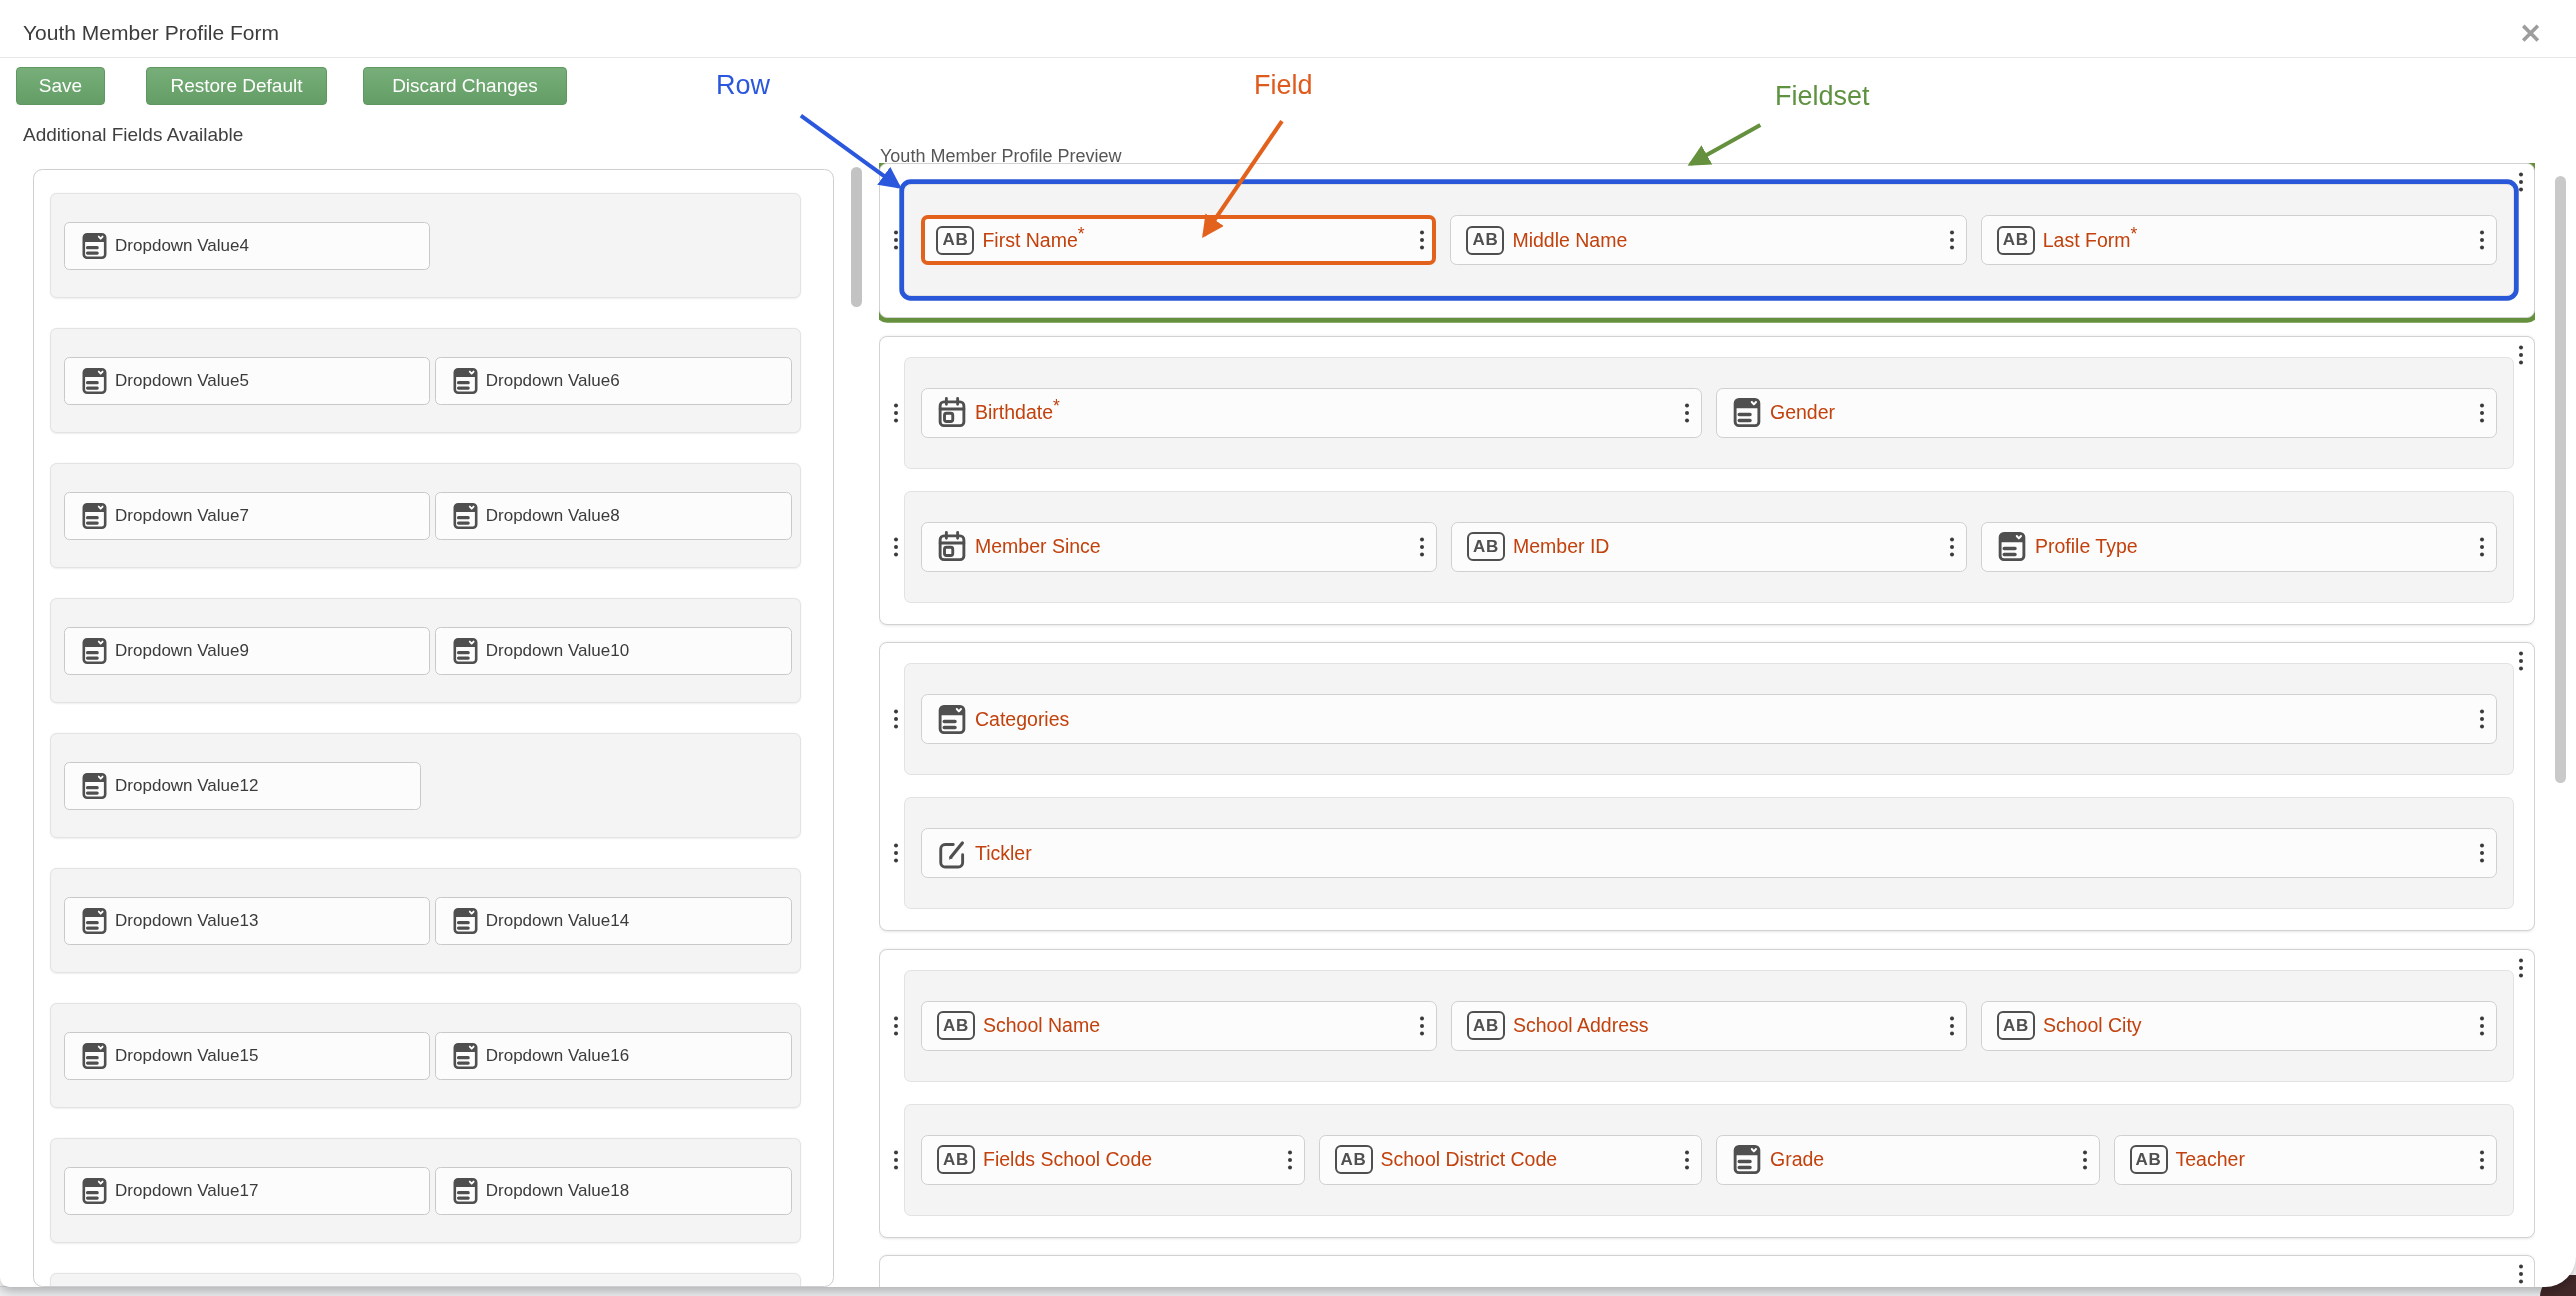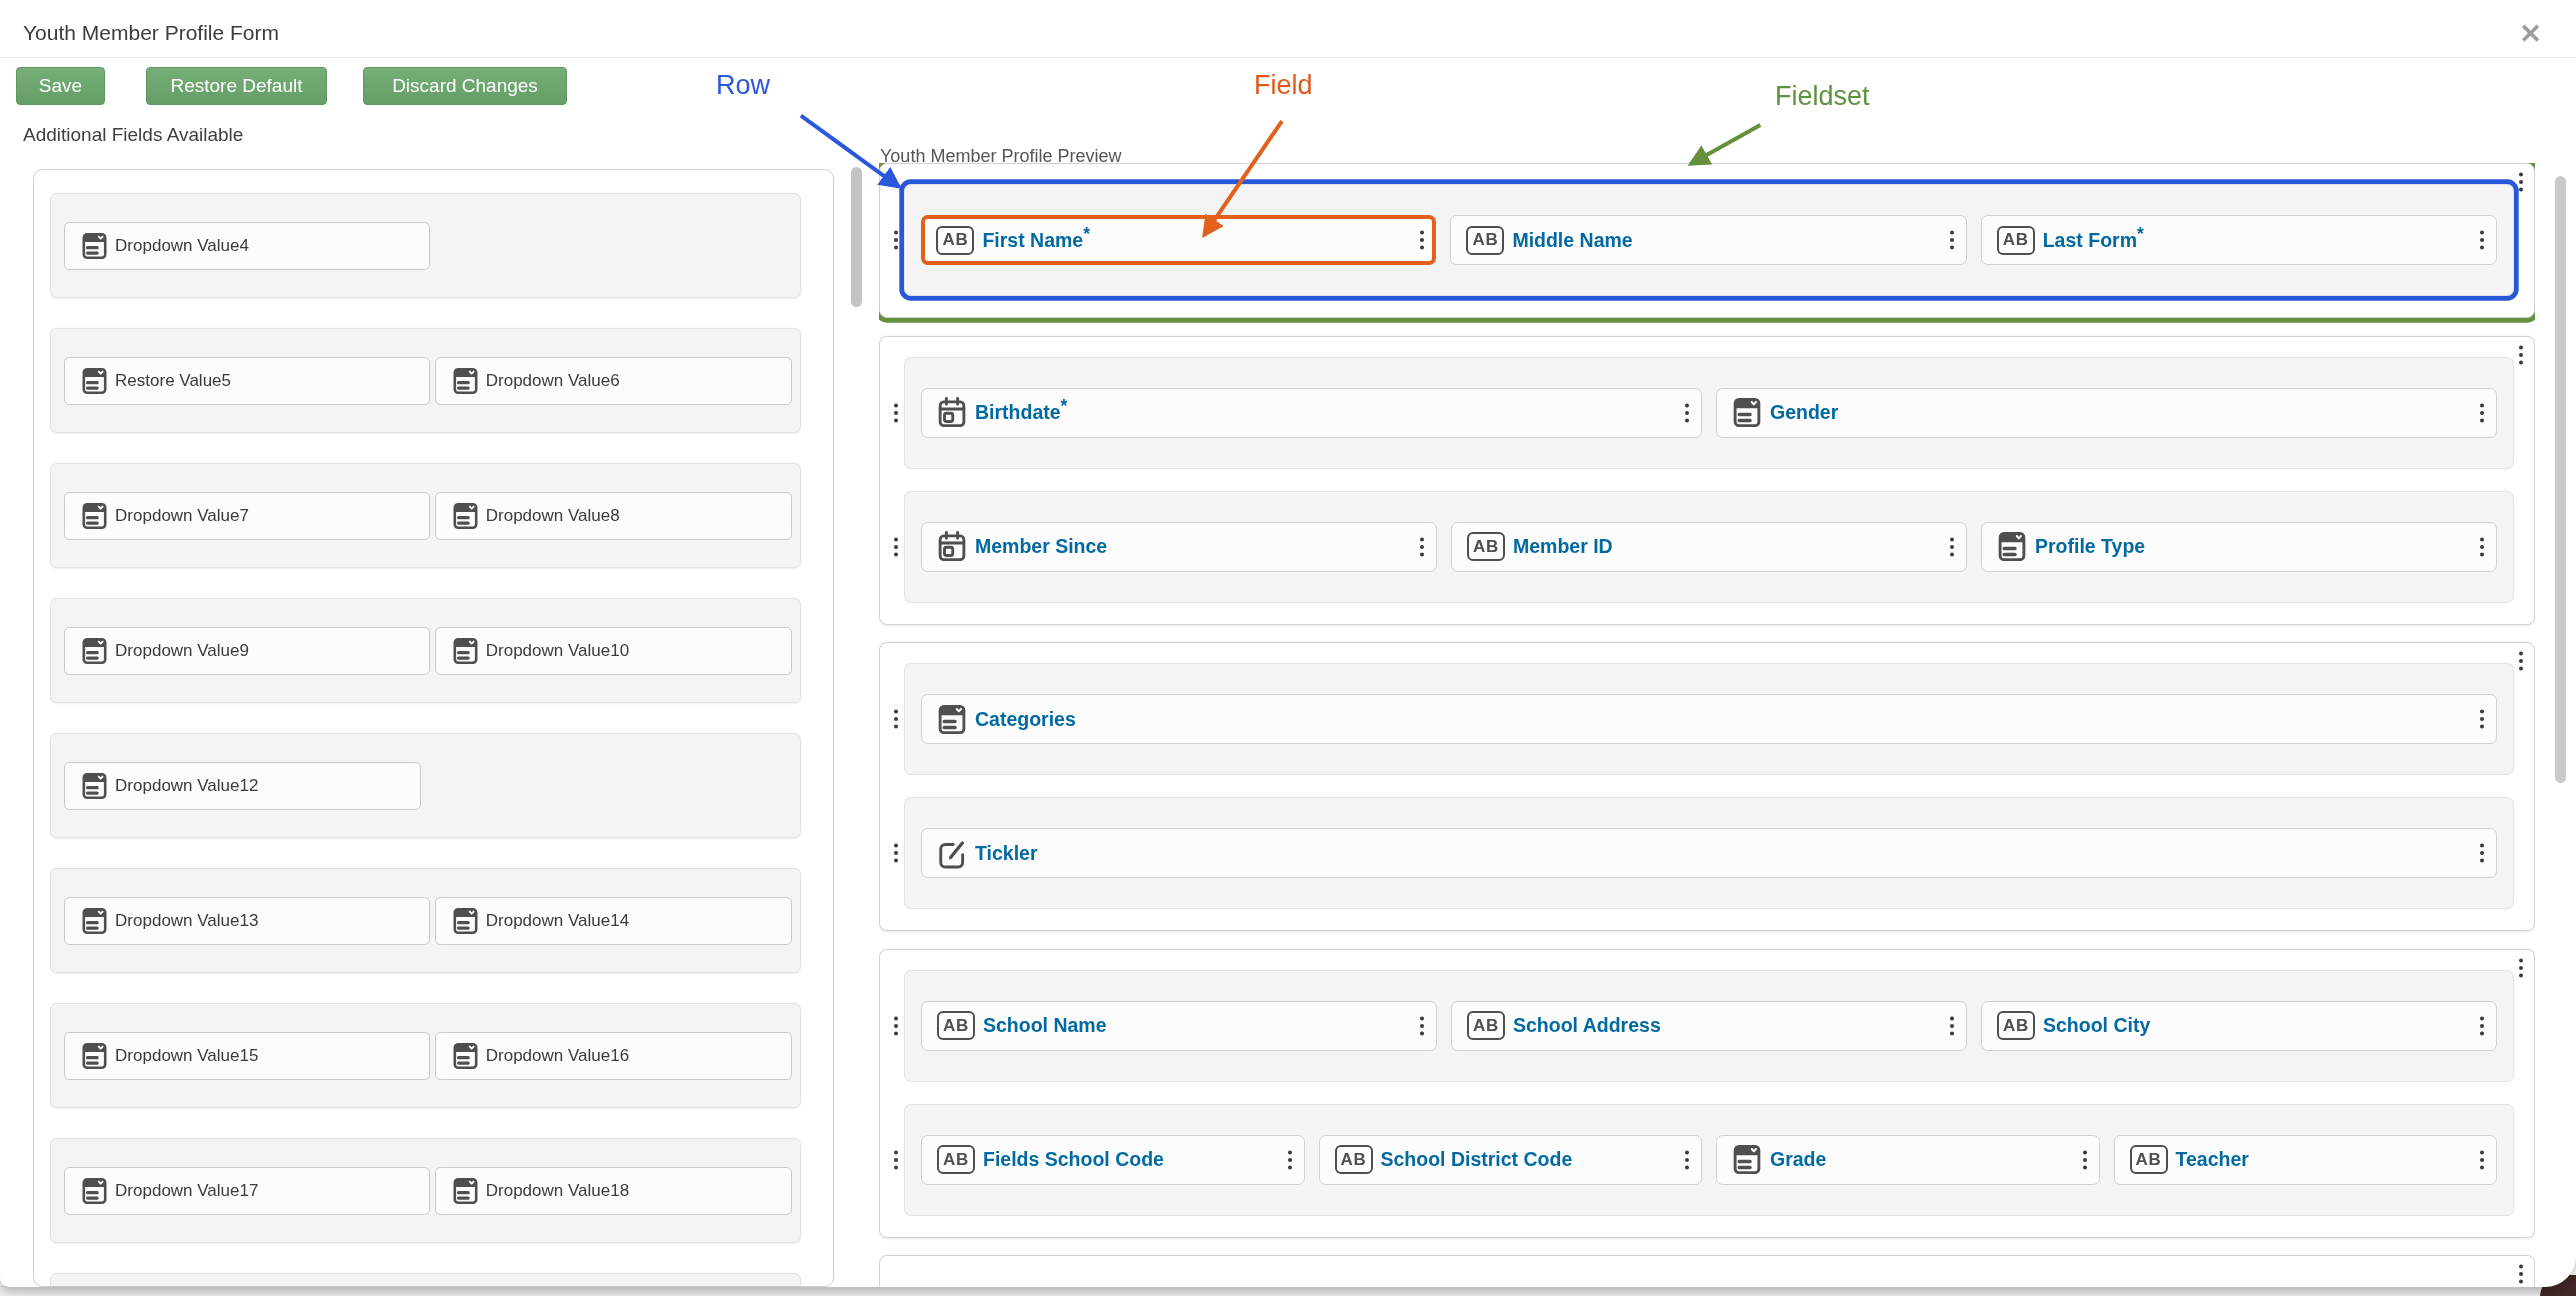--- a/index.html
+++ b/index.html
@@ -70,21 +70,21 @@
   .fieldset.partial { height:81px; }
   .fs-dots { position:absolute; top:16px; right:10.8px; }
   .rowwrap { display:flex; align-items:center; }
   .row-gutter { flex:none; width:16px; display:flex; justify-content:center; }
   .frow { flex:1; height:112px; background:#f4f4f5; border:0.7px solid #e2e2e3; border-radius:6.7px;
           display:flex; align-items:center; gap:14px; padding:16px 16px; }
   .frow.ann-row { box-shadow:0 0 0 4.7px #2857d8; }
   .pfield { flex:1; height:50px; background:#fcfcfc; border:1.3px solid #d0d0d0; border-radius:6.7px;
             display:flex; align-items:center; gap:8px; padding:0 12px 0 15px; cursor:grab; }
   .pfield.ann-field { border:4.7px solid #e2611c; padding:0 8.7px 0 11.4px; }
-  .pfield .flabel { font-size:19.5px; color:#0369a1; font-weight:700; white-space:nowrap; }
+  .pfield .flabel { font-size:19.5px; color:#c2410c; font-weight:400; white-space:nowrap; }
   .pfield .req { font-size:17.5px; vertical-align:super; line-height:0; }
   .pfield .vdots { margin-left:auto; }
 
   
   .sb { position:absolute; width:11.4px; border-radius:6px; cursor:pointer; }
   .sb-left  { left:851px; top:167px; height:140px; background:#c3c3c3; }
   .sb-right { left:2555px; top:176px; height:607px; background:#c9c9c9; }
 
   
   .ann-label { position:absolute; font-size:27px; z-index:10; }
@@ -129,21 +129,21 @@
     </div>
 
     <div class="group">
       <div class="avail-item c1">
         <svg class="ic ic-sm" viewBox="0 0 24 26">
             <rect x="2.5" y="2.5" width="19" height="21" rx="3"></rect>
             <path d="M2.5 5.5 a3 3 0 0 1 3 -3 h13 a3 3 0 0 1 3 3 v4 h-19 z" fill="#4f4f4f" stroke="none"></path>
             <path d="M15.8 4.6 l1.7 1.9 1.7-1.9" stroke="#fff" stroke-width="1.6" fill="none"></path>
             <path d="M5.8 14.5 h8.6 M5.8 19.3 h8.6" stroke-width="2.8"></path>
           </svg>
-        <span class="lbl">Restore Value5</span>
+        <span class="lbl">Dropdown Value5</span>
       </div>
       <div class="avail-item c2">
         <svg class="ic ic-sm" viewBox="0 0 24 26">
             <rect x="2.5" y="2.5" width="19" height="21" rx="3"></rect>
             <path d="M2.5 5.5 a3 3 0 0 1 3 -3 h13 a3 3 0 0 1 3 3 v4 h-19 z" fill="#4f4f4f" stroke="none"></path>
             <path d="M15.8 4.6 l1.7 1.9 1.7-1.9" stroke="#fff" stroke-width="1.6" fill="none"></path>
             <path d="M5.8 14.5 h8.6 M5.8 19.3 h8.6" stroke-width="2.8"></path>
           </svg>
         <span class="lbl">Dropdown Value6</span>
       </div>

